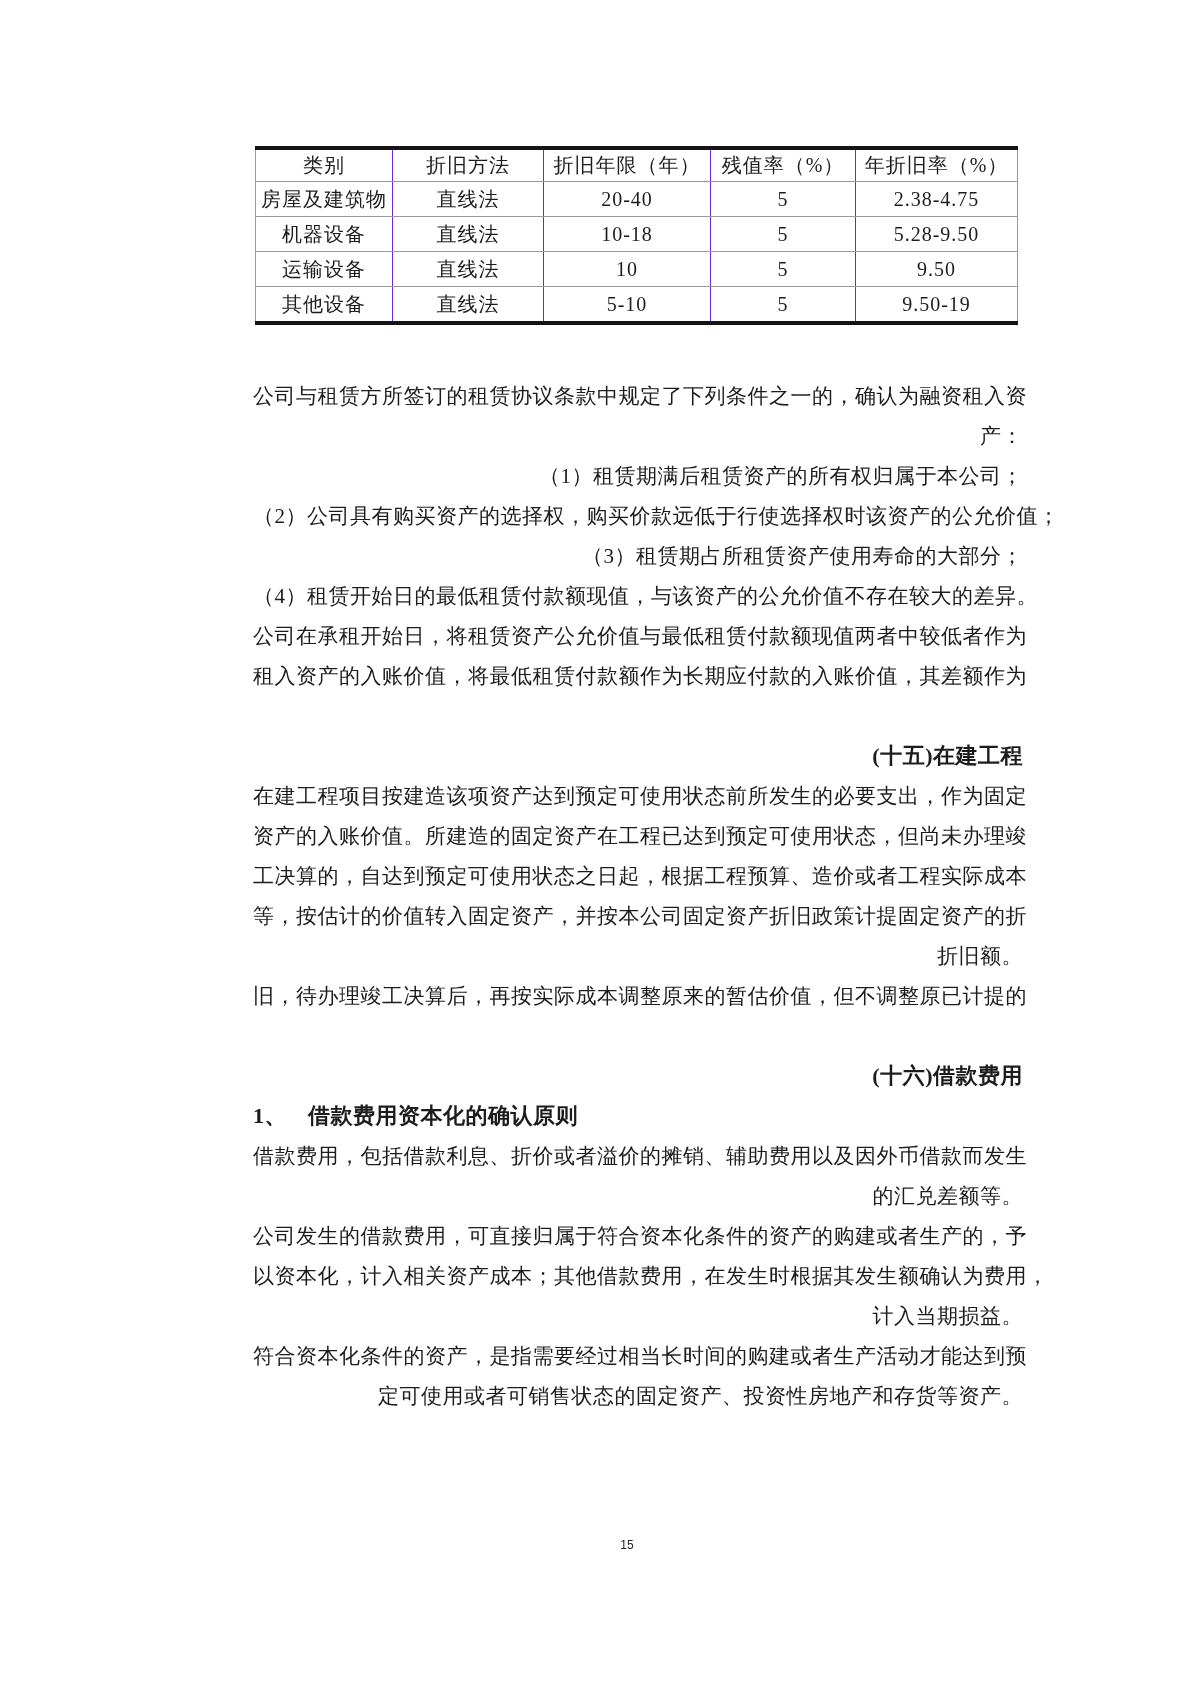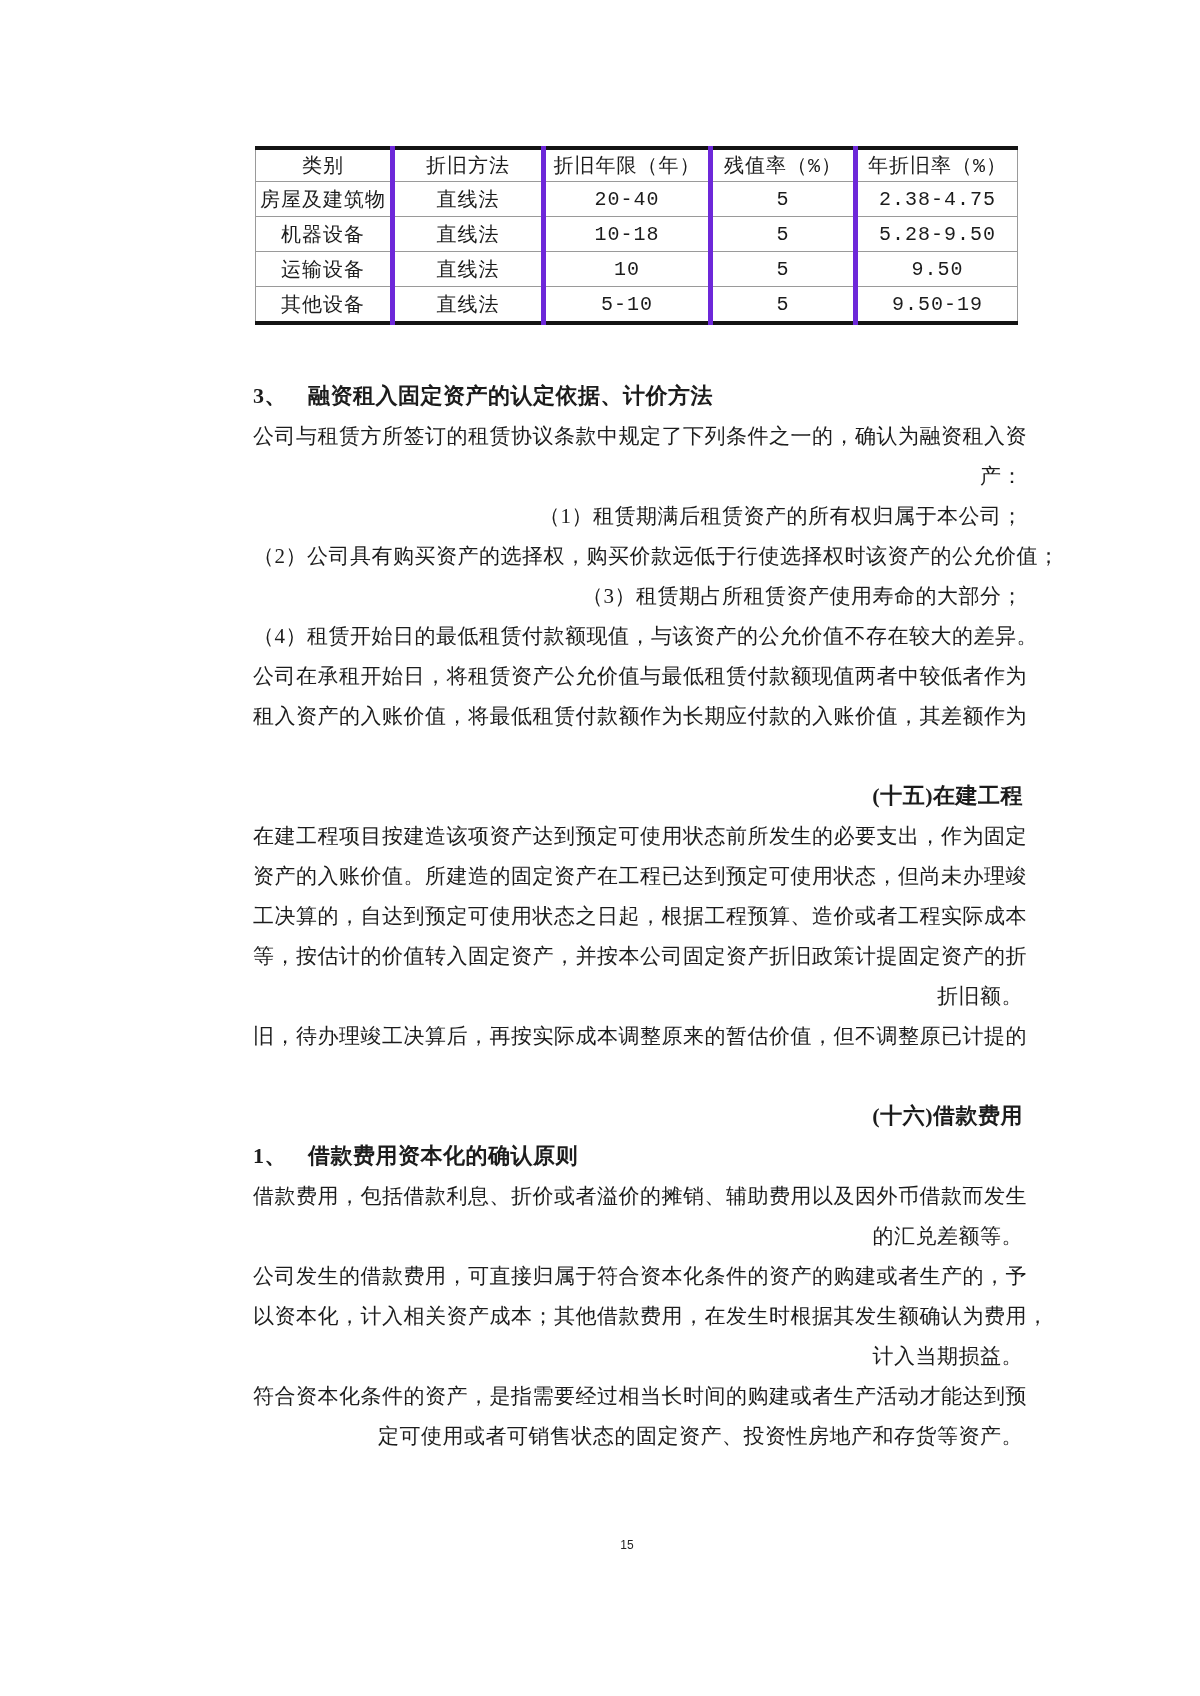--- a/index.html
+++ b/index.html
@@ -24,25 +24,24 @@
     width: 762px;
   }
   table.dep-table {
     width: 100%;
     border-collapse: collapse;
     table-layout: fixed;
     border-top: 4px solid #141414;
     border-bottom: 4px solid #141414;
     border-left: 1px solid #9a9a9a;
     border-right: 1px solid #9a9a9a;
-    font-family: Liberation Mono, monospace;
   }
   table.dep-table th,
   table.dep-table td {
-    border-left: 5px solid #6d28d9;
+    border-left: 1px solid #6d28d9;
     border-bottom: 1px solid #9a9a9a;
     font-weight: normal;
     font-size: 20px;
     text-align: center;
     vertical-align: middle;
     padding: 0;
     height: 34px;
     letter-spacing: 1px;
     color: #1c1c1c;
   }
@@ -143,21 +142,20 @@
           <td>直线法</td>
           <td>5-10</td>
           <td>5</td>
           <td>9.50-19</td>
         </tr>
       </tbody>
   </table>
 </div>
 
 <div class="content">
-    <div class="line sub-heading"><span class="heading-number">3、</span><span class="heading-title">融资租入固定资产的认定依据、计价方法</span></div>
     <div class="line body">公司与租赁方所签订的租赁协议条款中规定了下列条件之一的，确认为融资租入资</div>
     <div class="line body">产：</div>
     <div class="line body">（1）租赁期满后租赁资产的所有权归属于本公司；</div>
     <div class="line body">（2）公司具有购买资产的选择权，购买价款远低于行使选择权时该资产的公允价值；</div>
     <div class="line body">（3）租赁期占所租赁资产使用寿命的大部分；</div>
     <div class="line body">（4）租赁开始日的最低租赁付款额现值，与该资产的公允价值不存在较大的差异。</div>
     <div class="line body">公司在承租开始日，将租赁资产公允价值与最低租赁付款额现值两者中较低者作为</div>
     <div class="line body">租入资产的入账价值，将最低租赁付款额作为长期应付款的入账价值，其差额作为</div>
     <div class="line spacer"></div>
     <div class="line section-heading"><span class="heading-number">(十五)</span><span class="heading-title">在建工程</span></div>

